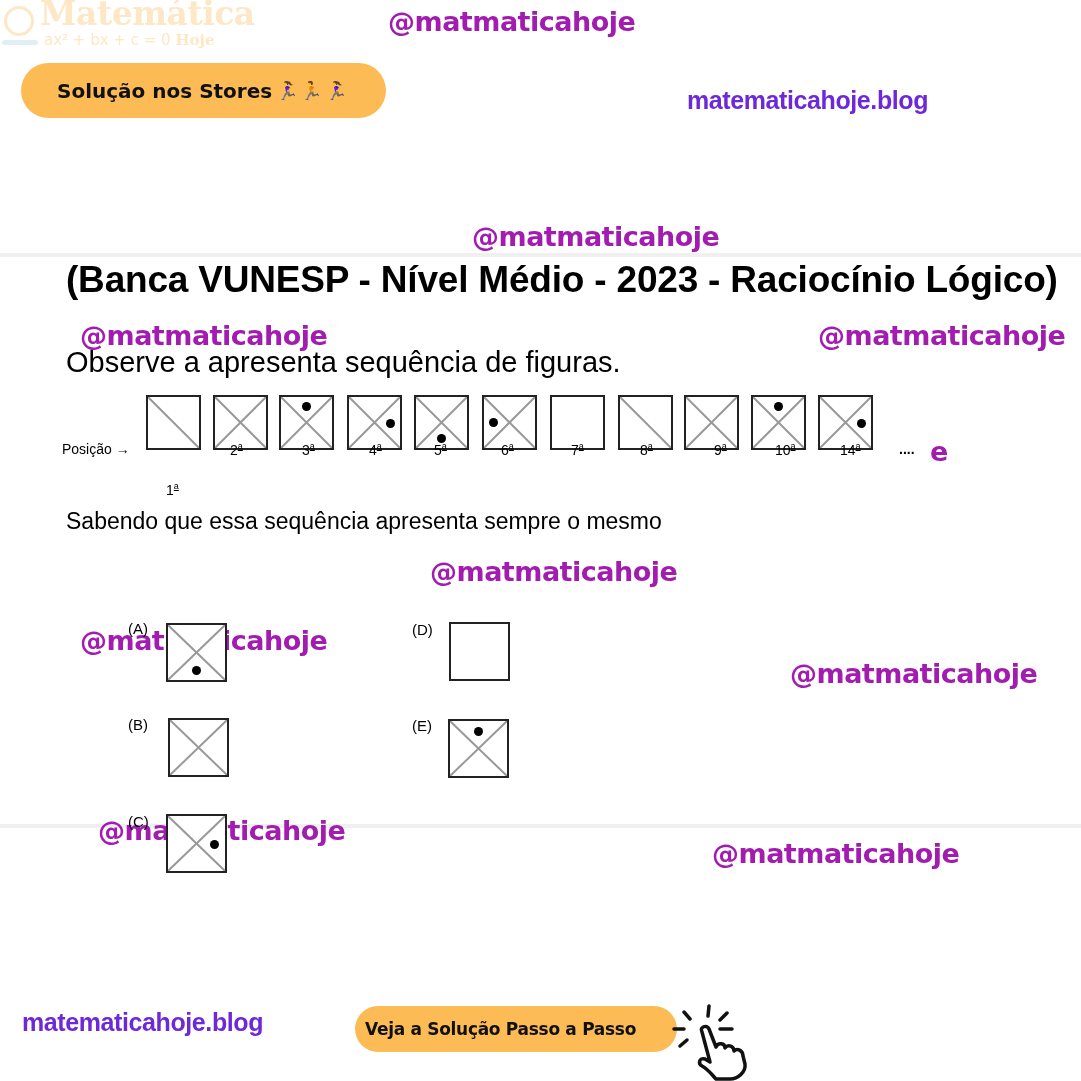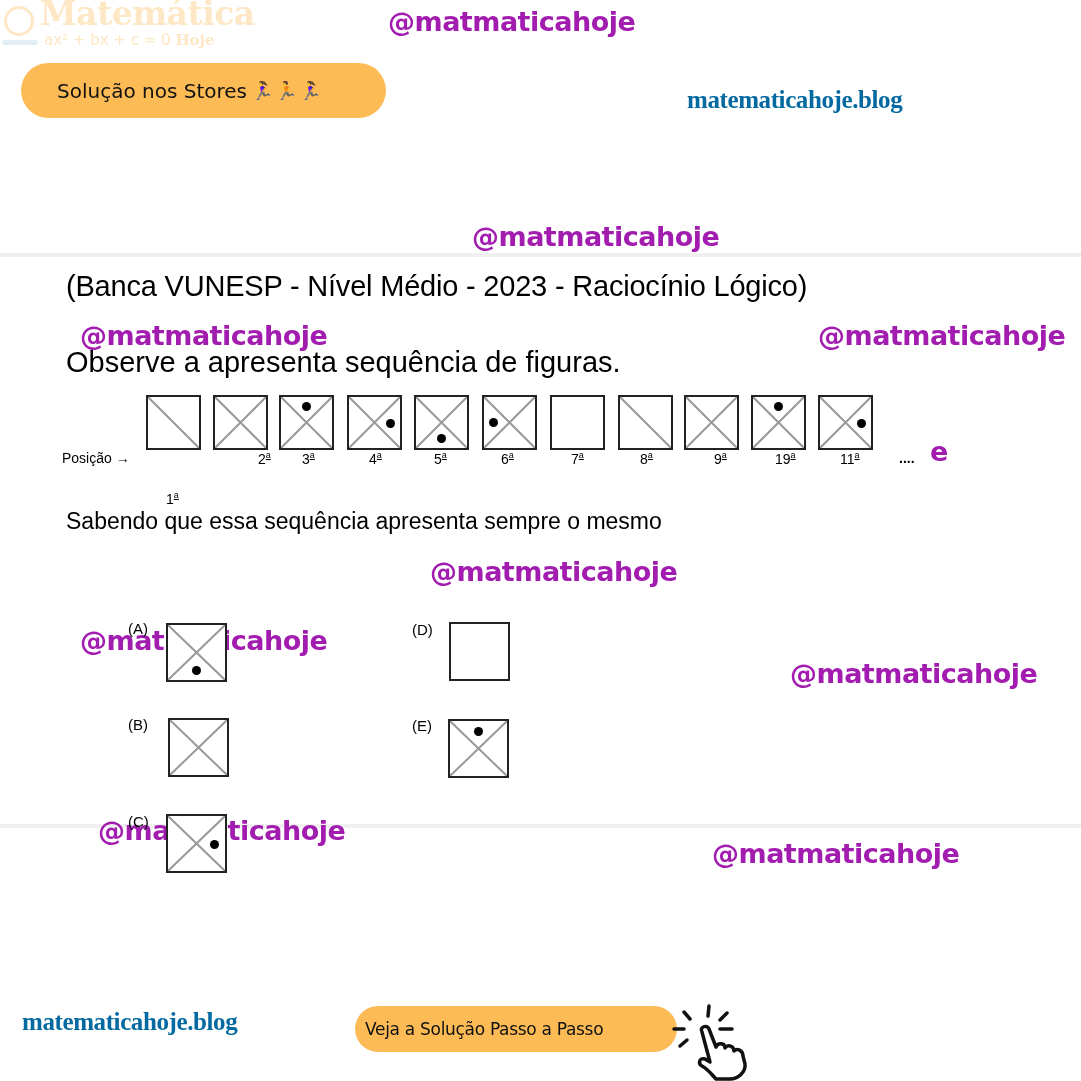--- a/index.html
+++ b/index.html
@@ -17,35 +17,35 @@
   .logo { left:2px; top:0px; width:220px; height:52px; z-index:1; }
   .logo-title { position:absolute; left:38px; top:-6px; font-family:"DejaVu Serif", serif; font-weight:bold;
     font-size:33px; color:#fde7c4; letter-spacing:-0.5px; }
   .logo-sub { position:absolute; left:42px; top:31px; font-family:"DejaVu Sans", sans-serif; font-size:15px; color:#fde7c4; }
   .logo-sub b { font-family:"DejaVu Serif", serif; }
   .logo-pin { position:absolute; left:2px; top:6px; width:30px; height:30px; border-radius:50%;
     border:3px solid #fde7c4; box-sizing:border-box; }
   .logo-base { position:absolute; left:0; top:40px; width:36px; height:5px; border-radius:3px; background:#e2eef6; }
   .pill {
     position:absolute; background:#fdbb55; border-radius:30px; color:#111;
-    font-family:"DejaVu Sans", sans-serif; font-weight:normal; display:flex; align-items:center; z-index:2;
+    font-family:"DejaVu Sans", sans-serif; font-weight:bold; display:flex; align-items:center; z-index:2;
   }
   .pill-top { left:21px; top:63px; width:365px; height:55px; font-size:20px; padding-left:36px; box-sizing:border-box; }
   .pill-bottom { left:355px; top:1006px; width:322px; height:46px; font-size:17px; padding-left:10px; box-sizing:border-box; letter-spacing:-0.3px; }
   .runners { margin-left:4px; font-size:18px; letter-spacing:2px; }
-  .blog { position:absolute; font-family:Liberation Serif, serif; font-weight:bold; color:#0369a1; white-space:nowrap; z-index:2; }
+  .blog { position:absolute; font-family:Liberation Sans, sans-serif; font-weight:bold; color:#6d28d9; white-space:nowrap; z-index:2; }
   .blog-top { left:687px; top:86px; font-size:25px; letter-spacing:-0.4px; }
   .blog-bottom { left:22px; top:1008px; font-size:25px; letter-spacing:-0.4px; }
-  .heading { left:66px; top:270px; font-size:29px; font-weight:normal; z-index:2; white-space:nowrap; letter-spacing:-0.2px; }
+  .heading { left:66px; top:259px; font-size:37px; font-weight:bold; z-index:2; white-space:nowrap; letter-spacing:-0.2px; }
   .lead { left:66px; top:346px; font-size:29px; z-index:2; white-space:nowrap; }
   .question { left:66px; top:503px; font-size:23px; line-height:36px; z-index:2; width:960px; }
   .seq { z-index:2; }
   .fig { position:absolute; border:2.5px solid #222; box-sizing:border-box; background:#fff; }
   .fig svg { position:absolute; left:0; top:0; width:100%; height:100%; }
-  .poslabel { position:absolute; font-size:14px; top:450px; white-space:nowrap; z-index:2;text-align:center; }
+  .poslabel { position:absolute; font-size:14px; top:441px; white-space:nowrap; z-index:2;text-align:center; }
   .poslabel sup { font-size:9px; text-decoration:underline; vertical-align:6px; }
   .opt-letter { position:absolute; font-size:15px; z-index:2; }
   .cursor-icon { left:672px; top:1002px; width:80px; height:79px; z-index:3; }
 </style>
 </head>
 <body>
 
 <div class="wm" style="left:388px;top:6px;">@matmaticahoje</div>
 <div class="divider" style="top:253px;"></div>
 <div class="wm" style="left:472px;top:221px;">@matmaticahoje</div>
@@ -143,30 +143,30 @@
       <svg viewBox="0 0 100 100" preserveAspectRatio="none">
         <line x1="0" y1="0" x2="100" y2="100" stroke="#999" stroke-width="2" vector-effect="non-scaling-stroke"></line>
         <line x1="100" y1="0" x2="0" y2="100" stroke="#999" stroke-width="2" vector-effect="non-scaling-stroke"></line>
       </svg>
       <div style="position:absolute;width:9px;height:9px;border-radius:50%;background:#000;left:calc(82% - 4.5px);top:calc(52% - 4.5px);"></div>
     </div>
   </div>
 <div class="poslabel" style="left:62px;">Posição →</div>
 <div id="poslabels">
     <div class="poslabel" style="left: 166px; margin-top: 40px;"><span>1</span><sup>a</sup></div>
-    <div class="poslabel" style="left: 230px; margin-left: 28px;"><span>2</span><sup>a</sup></div>
+    <div class="poslabel" style="left: 230px;"><span>2</span><sup>a</sup></div>
     <div class="poslabel" style="left: 302px;"><span>3</span><sup>a</sup></div>
     <div class="poslabel" style="left: 369px;"><span>4</span><sup>a</sup></div>
     <div class="poslabel" style="left: 434px;"><span>5</span><sup>a</sup></div>
     <div class="poslabel" style="left: 501px;"><span>6</span><sup>a</sup></div>
     <div class="poslabel" style="left: 571px;"><span>7</span><sup>a</sup></div>
     <div class="poslabel" style="left: 640px;"><span>8</span><sup>a</sup></div>
     <div class="poslabel" style="left: 702px; margin-left: 12px;"><span>9</span><sup>a</sup></div>
-    <div class="poslabel" style="left: 775px;"><span>19</span><sup>a</sup></div>
-    <div class="poslabel" style="left: 840px;"><span>11</span><sup>a</sup></div>
+    <div class="poslabel" style="left: 775px;"><span>10</span><sup>a</sup></div>
+    <div class="poslabel" style="left: 840px;"><span>14</span><sup>a</sup></div>
   </div>
 <div class="poslabel" style="left:899px;font-weight:bold;">....</div>
 
 <div class="abs question">
   <div>Sabendo que essa sequência apresenta sempre o mesmo</div>
 </div>
 
 <div id="options">
     <div>
       <div class="opt-letter" style="left: 128px; top: 620px;">(A)</div>

